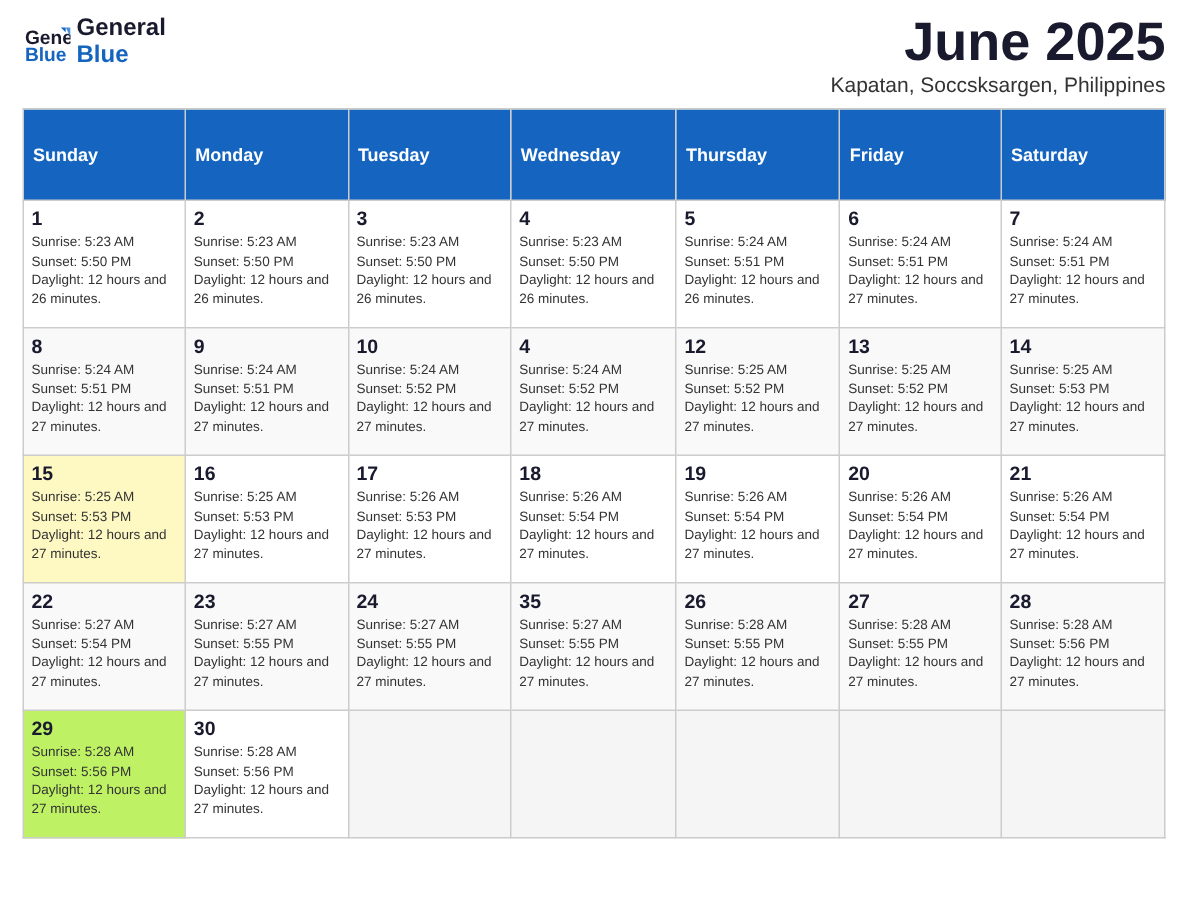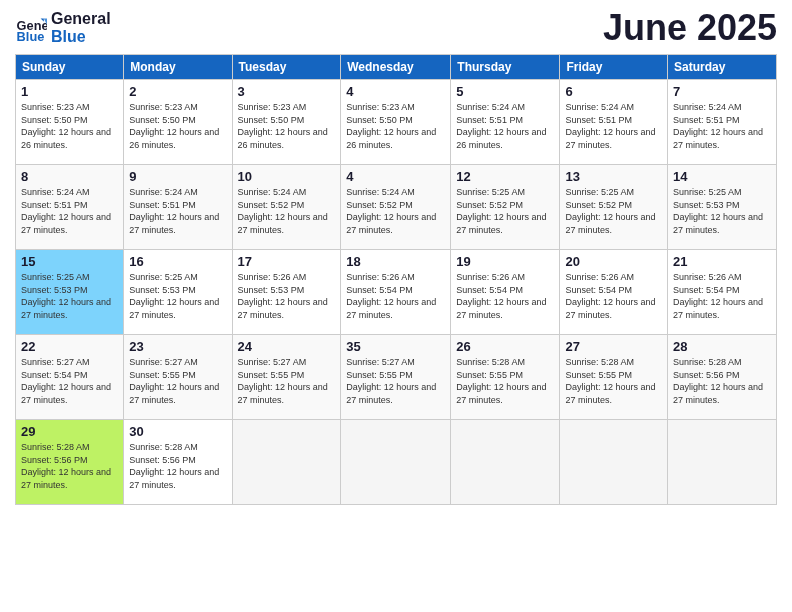--- a/index.html
+++ b/index.html
@@ -45,21 +45,21 @@
     }
     .calendar {
       width: 100%;
       border-collapse: collapse;
       font-size: 9.5px;
     }
     .calendar th {
       background-color: #1565c0;
       color: #fff;
       text-align: left;
-      padding: 5px 6px;
+      padding: 23px 6px;
       font-size: 12px;
       font-weight: bold;
       border: 1px solid #ccc;
     }
     .calendar td {
       border: 1px solid #ccc;
       vertical-align: top;
       padding: 4px 5px;
       width: 113px;
       height: 85px;
@@ -96,20 +96,21 @@
         <polygon points="32,8 40,16 36,12 36,8" fill="#1565c0"></polygon>
         <polygon points="36,8 40,8 40,16" fill="#4a90d9"></polygon>
       </svg>
       <div>
         <div style="font-size:16px;font-weight:bold;color:#1a1a2e;line-height:1.1;">General</div>
         <div style="font-size:16px;font-weight:bold;color:#1565c0;line-height:1.1;">Blue</div>
       </div>
     </div>
     <div class="title-area">
       <div class="month-title">June 2025</div>
+      <div class="subtitle">Kapatan, Soccsksargen, Philippines</div>
     </div>
   </div>
 
   <table class="calendar">
     <thead>
       <tr>
         <th>Sunday</th>
         <th>Monday</th>
         <th>Tuesday</th>
         <th>Wednesday</th>
@@ -173,21 +174,21 @@
           <td style="background: rgb(249, 249, 249);">
             <span class="day-num">13</span>
             <div class="day-info">Sunrise: 5:25 AM<br>Sunset: 5:52 PM<br>Daylight: 12 hours and 27 minutes.</div>
           </td>
           <td style="background: rgb(249, 249, 249);">
             <span class="day-num">14</span>
             <div class="day-info">Sunrise: 5:25 AM<br>Sunset: 5:53 PM<br>Daylight: 12 hours and 27 minutes.</div>
           </td>
         </tr>
         <tr>
-          <td style="background: #7dd3fc;">
+          <td style="background: #fef9c3;">
             <span class="day-num">15</span>
             <div class="day-info">Sunrise: 5:25 AM<br>Sunset: 5:53 PM<br>Daylight: 12 hours and 27 minutes.</div>
           </td>
           <td style="background: rgb(255, 255, 255);">
             <span class="day-num">16</span>
             <div class="day-info">Sunrise: 5:25 AM<br>Sunset: 5:53 PM<br>Daylight: 12 hours and 27 minutes.</div>
           </td>
           <td style="background: rgb(255, 255, 255);">
             <span class="day-num">17</span>
             <div class="day-info">Sunrise: 5:26 AM<br>Sunset: 5:53 PM<br>Daylight: 12 hours and 27 minutes.</div>

